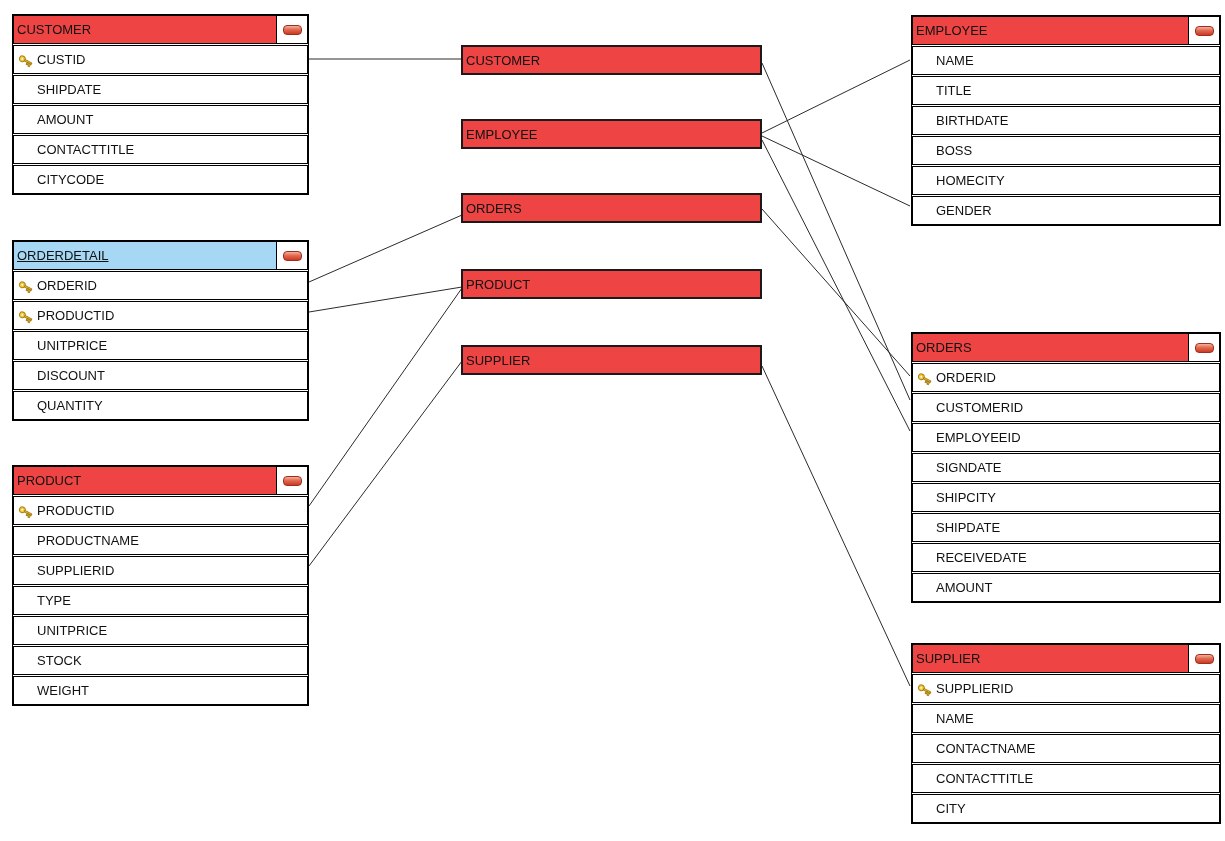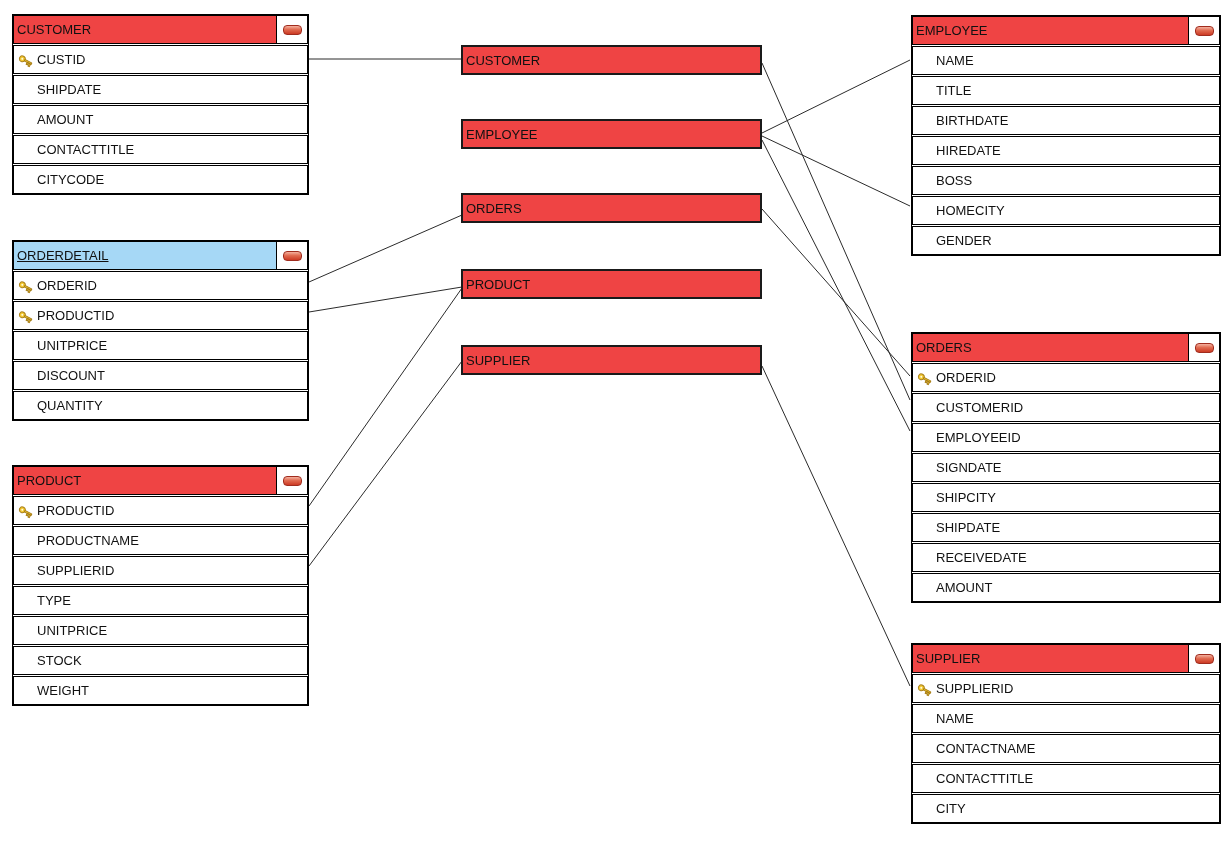--- a/index.html
+++ b/index.html
@@ -163,23 +163,20 @@
     <div class="trow">
         <span class="fname">NAME</span>
       </div>
     <div class="trow">
         <span class="fname">TITLE</span>
       </div>
     <div class="trow">
         <span class="fname">BIRTHDATE</span>
       </div>
     <div class="trow">
-        <span class="fname">HIREDATE</span>
-      </div>
-    <div class="trow">
         <span class="fname">BOSS</span>
       </div>
     <div class="trow">
         <span class="fname">HOMECITY</span>
       </div>
     <div class="trow">
         <span class="fname">GENDER</span>
       </div>
   </div>
 

